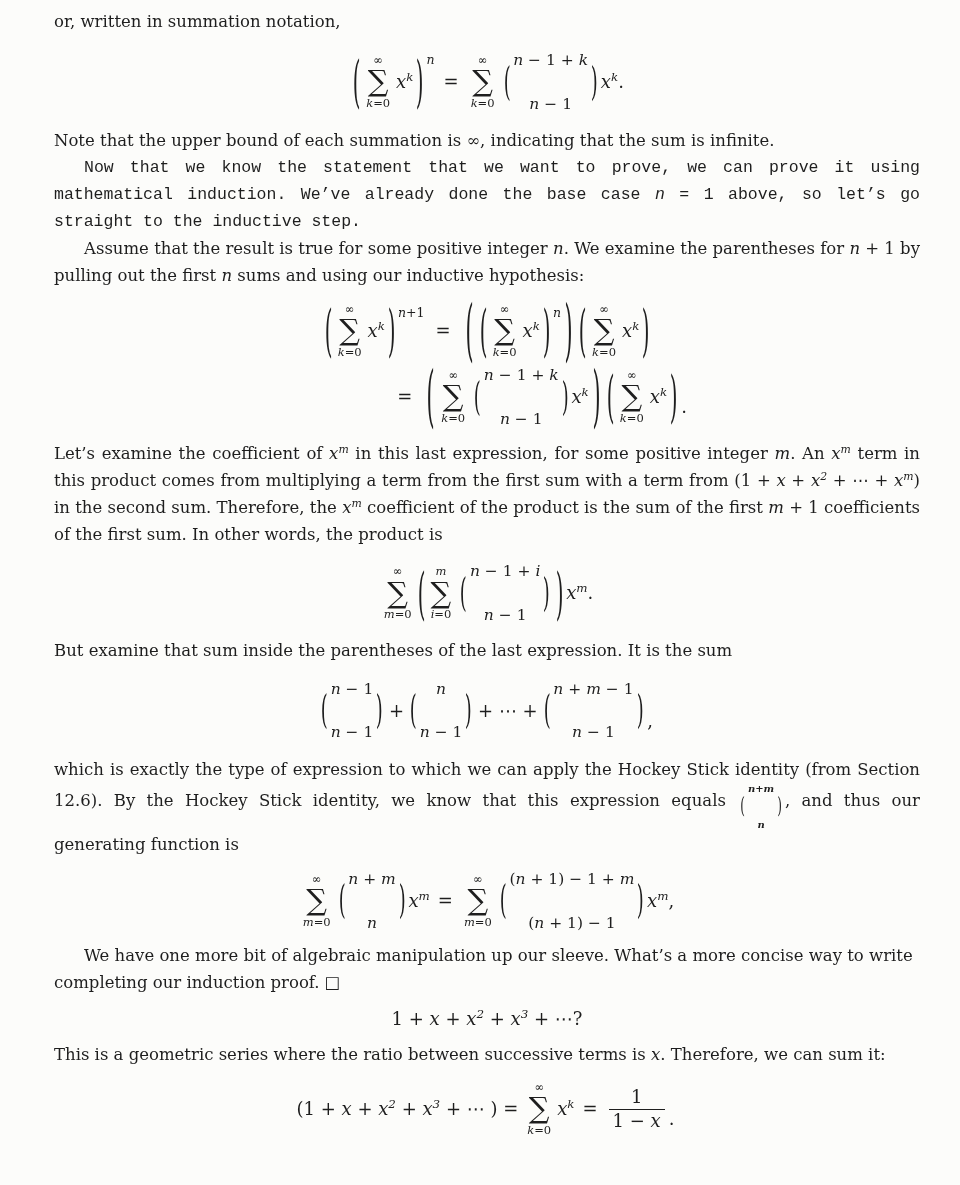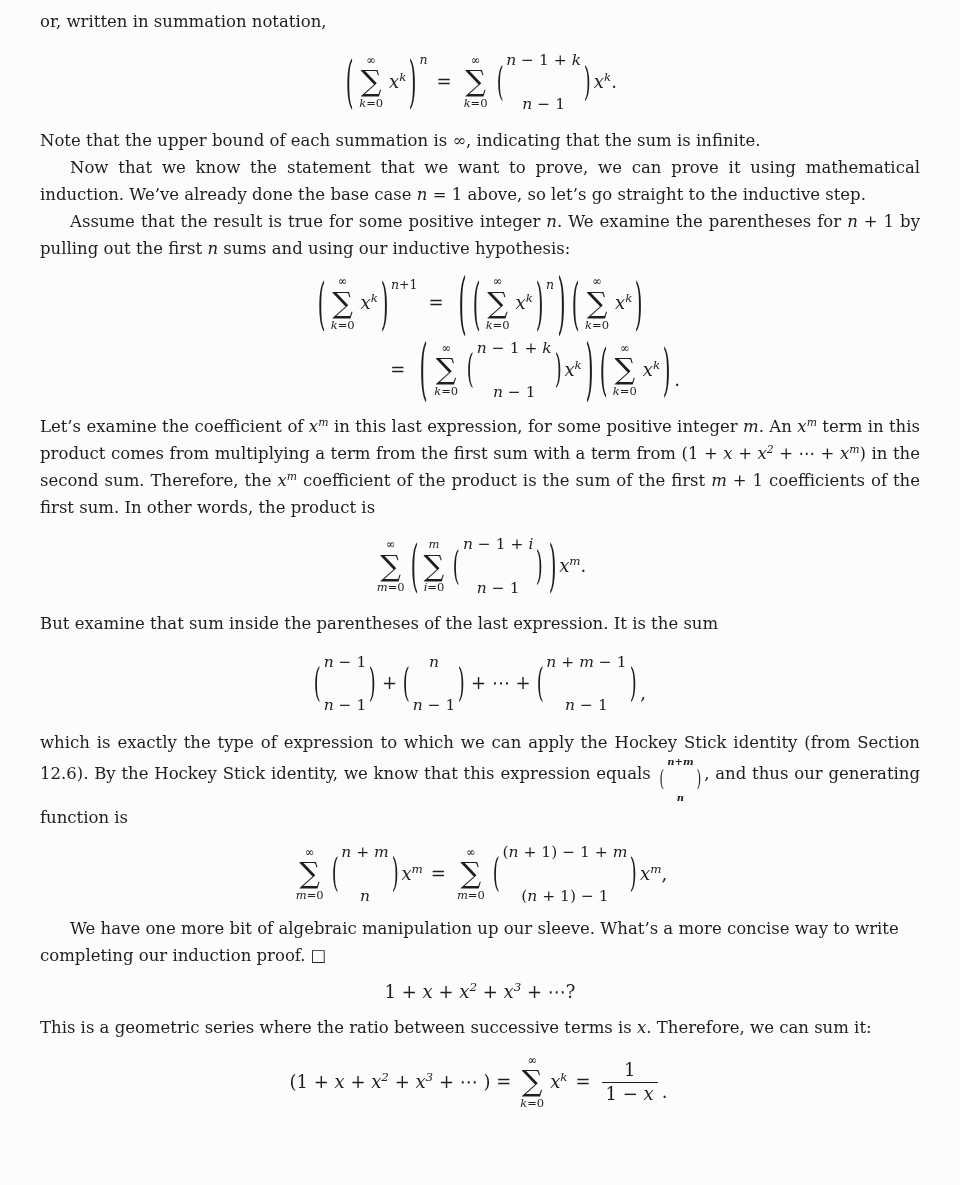--- a/index.html
+++ b/index.html
@@ -1,21 +1,21 @@
 <!DOCTYPE html>
 <html><head>
 <meta charset="utf-8">
 <style>
   html,body { margin:0; padding:0; background:#f4f4f2; }
   .page {
     width:960px; height:1185px; box-sizing:border-box;
     background:#fcfcfa; color:#1e1e1e;
     font-family:"DejaVu Serif", serif;
     font-size:16.5px; line-height:1.64;
-    padding:8px 40px 0 40px; overflow:hidden;
+    padding:8px 40px 0 54px; overflow:hidden;
     margin:0 auto;
   }
   p.para { margin:0; text-align:justify; }
   p.indent { text-indent:30px; }
   .mt { font-style:normal; }
   .mi { font-style:italic; }
   sup { font-size:66%; line-height:0; }
   sup.mi { font-style:italic; }
 
   
@@ -57,21 +57,21 @@
   .fden { border-top:1.2px solid #1e1e1e; padding:0 4px; white-space:pre; }
 
   
   .dmath .pt { align-self:center; transform:translateY(10px); margin-left:1px; }
 
   .eqgroup { display:flex; flex-direction:column; align-items:center; }
   .shift-r { transform:translateX(55px); }
 
   
   .m-eq1   { margin:16px 0 14px 0; }
-  .m-p3    { margin-top:14px; }
+  .m-p3    { margin-top:14px;font-family:Liberation Mono, monospace; }
   .m-p4    { margin-top:16px; }
   .m-eq2   { margin:14px 0 12px 0; }
   .m-eq2b  { margin-top:8px; }
   .m-p5    { margin-top:6px; }
   .m-eq3   { margin:14px 0 12px 0; }
   .m-eq4   { margin:16px 0 14px 0; }
   .m-p7    { margin-top:2px; }
   .m-eq5   { margin:12px 0 10px 0; }
   .m-p8    { margin-top:6px; }
   .m-p9    { margin-top:16px; }

